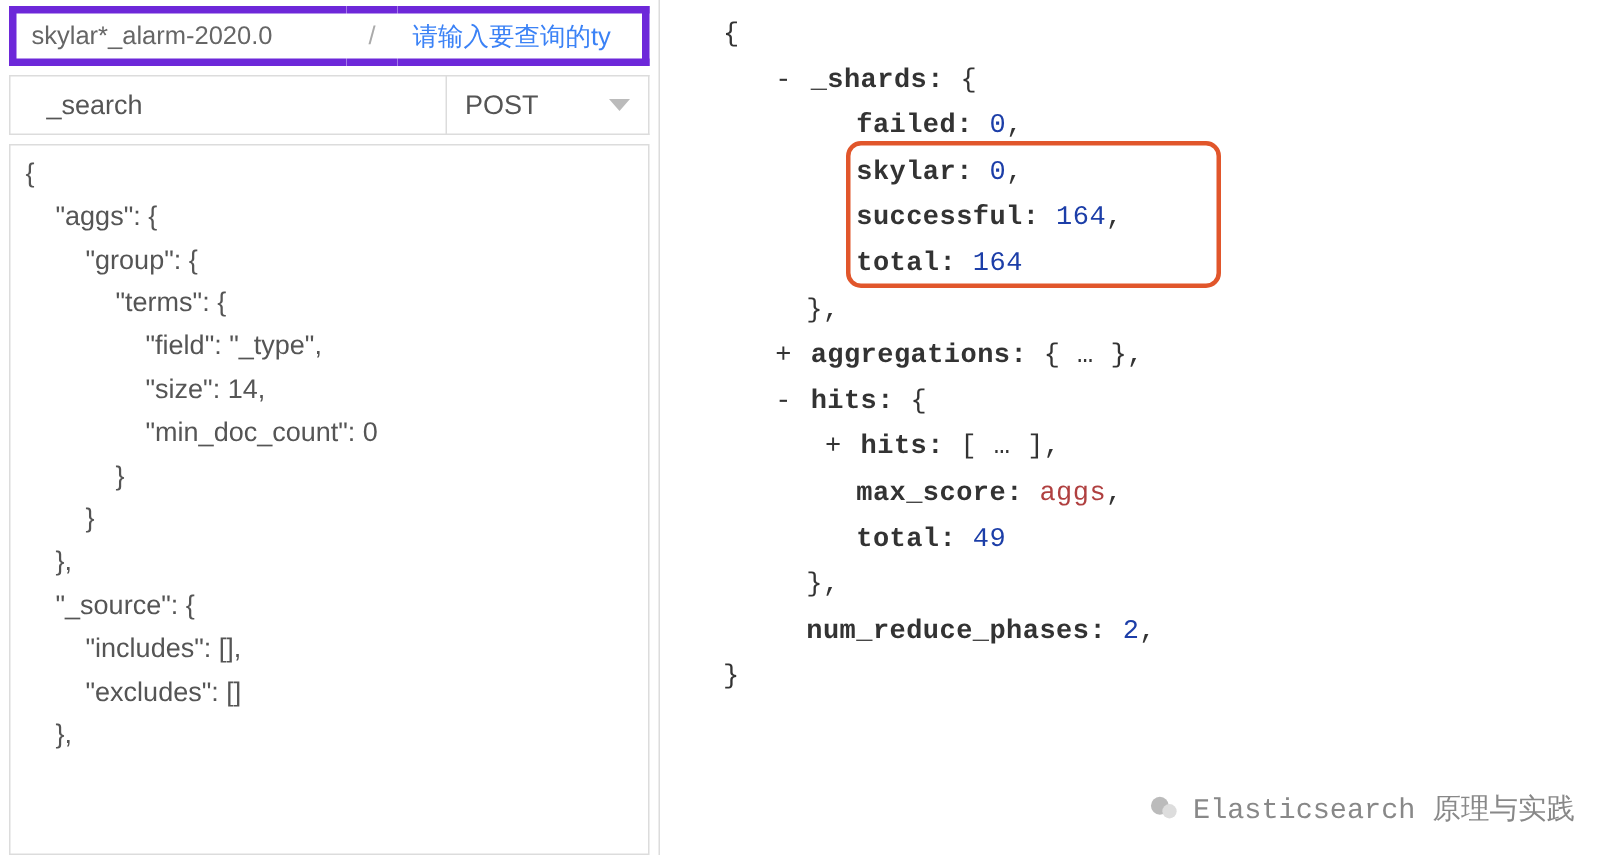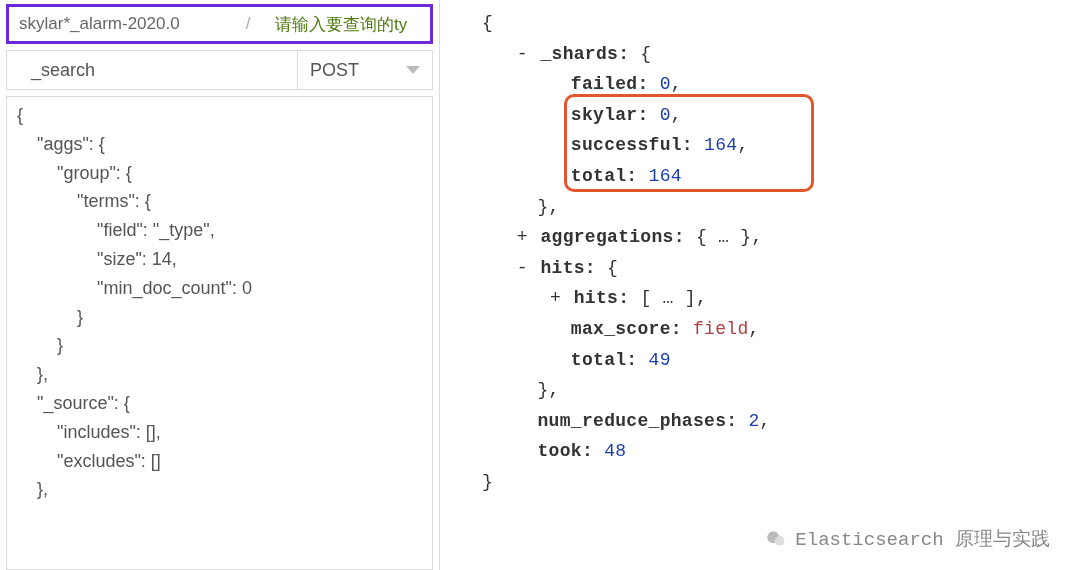--- a/index.html
+++ b/index.html
@@ -1,24 +1,24 @@
 <!DOCTYPE html>
 <html><head>
 <meta charset="utf-8">
 <style>
   * { box-sizing: border-box; }
   html, body { margin:0; padding:0; height:100%; font-family: Arial, 'Helvetica Neue', sans-serif; background:#fff; color:#555; }
   .app { display:flex; width:1080px; height:570px; position:relative; }
   
   .left { width:440px; border-right:1px solid #dcdcdc; display:flex; flex-direction:column; padding:4px 6px 0 6px; }
   .row1 { display:flex; gap:0; margin-bottom:6px; }
-  .input { border:3px solid #6d28d9; background:#fff; font-size:17px; color:#666; height:40px; display:flex; align-items:center; padding:15px 10px; }
+  .input { border:5px solid #6d28d9; background:#fff; font-size:17px; color:#666; height:40px; display:flex; align-items:center; padding:15px 10px; }
   .idx   { width:225px; border-right:0; }
   .slash { width:34px; justify-content:center; color:#aaa; border-left:0; border-right:0; }
-  .type  { flex:1; color:#4d7c0f; border-left:0; overflow:hidden; white-space:nowrap; }
+  .type  { flex:1; color:#3b82f6; border-left:0; overflow:hidden; white-space:nowrap; }
   .row2 { display:flex; margin-bottom:6px; }
   .endpoint { flex:1; border:1px solid #dcdcdc; height:40px; font-size:18px; color:#555; display:flex; align-items:center; padding:0 24px; }
   .method   { width:135px; border:1px solid #dcdcdc; border-left:0; height:40px; display:flex; align-items:center; justify-content:space-between; padding:0 12px; font-size:18px; color:#555; }
   .caret { width:0; height:0; border-left:7px solid transparent; border-right:7px solid transparent; border-top:8px solid #bbb; }
   .body { flex:1; border:1px solid #dcdcdc; position:relative; overflow:hidden; }
   .body-inner { position:absolute; inset:0; overflow-y:scroll; padding:4px 2px 4px 10px; font-family: Arial, sans-serif; font-size:18px; color:#555; line-height:1.6; }
   .body-inner::-webkit-scrollbar { width:18px; }
   .body-inner::-webkit-scrollbar-track { background:#f3f3f3; }
   .body-inner::-webkit-scrollbar-thumb { background:#c9c9c9; }
   .req-line { white-space:pre; }
@@ -80,25 +80,24 @@
     <div class="rline">{</div>
     <div class="rline">   <span class="toggle">-</span> <span class="key">_shards</span><span class="key">: </span><span>{</span></div>
     <div class="rline">        <span class="key">failed</span><span class="key">: </span><span class="num">0</span>,</div>
     <div class="rline">        <span class="key">skylar</span><span class="key">: </span><span class="num">0</span>,</div>
     <div class="rline">        <span class="key">successful</span><span class="key">: </span><span class="num">164</span>,</div>
     <div class="rline">        <span class="key">total</span><span class="key">: </span><span class="num">164</span></div>
     <div class="rline">     <span>},</span></div>
     <div class="rline">   <span class="toggle">+</span> <span class="key">aggregations</span><span class="key">: </span><span>{ … },</span></div>
     <div class="rline">   <span class="toggle">-</span> <span class="key">hits</span><span class="key">: </span><span>{</span></div>
     <div class="rline">      <span class="toggle">+</span> <span class="key">hits</span><span class="key">: </span><span>[ … ],</span></div>
-    <div class="rline">        <span class="key">max_score</span><span class="key">: </span><span class="null">field</span>,</div>
+    <div class="rline">        <span class="key">max_score</span><span class="key">: </span><span class="null">aggs</span>,</div>
     <div class="rline">        <span class="key">total</span><span class="key">: </span><span class="num">49</span></div>
     <div class="rline">     <span>},</span></div>
     <div class="rline">     <span class="key">num_reduce_phases</span><span class="key">: </span><span class="num">2</span>,</div>
-    <div class="rline">     <span class="key">took</span><span class="key">: </span><span class="num">48</span></div>
     <div class="rline">}</div>
 
     <div class="highlight-box" style="left:86px; top:94px; width:250px; height:98px;"></div>
   </div>
 
   <div class="wm">
     <svg class="wm-icon" viewBox="0 0 24 24">
         <circle cx="9" cy="10" r="6.5" fill="#bbb"></circle>
         <circle cx="16" cy="14" r="5.2" fill="#ddd"></circle>
       </svg>

